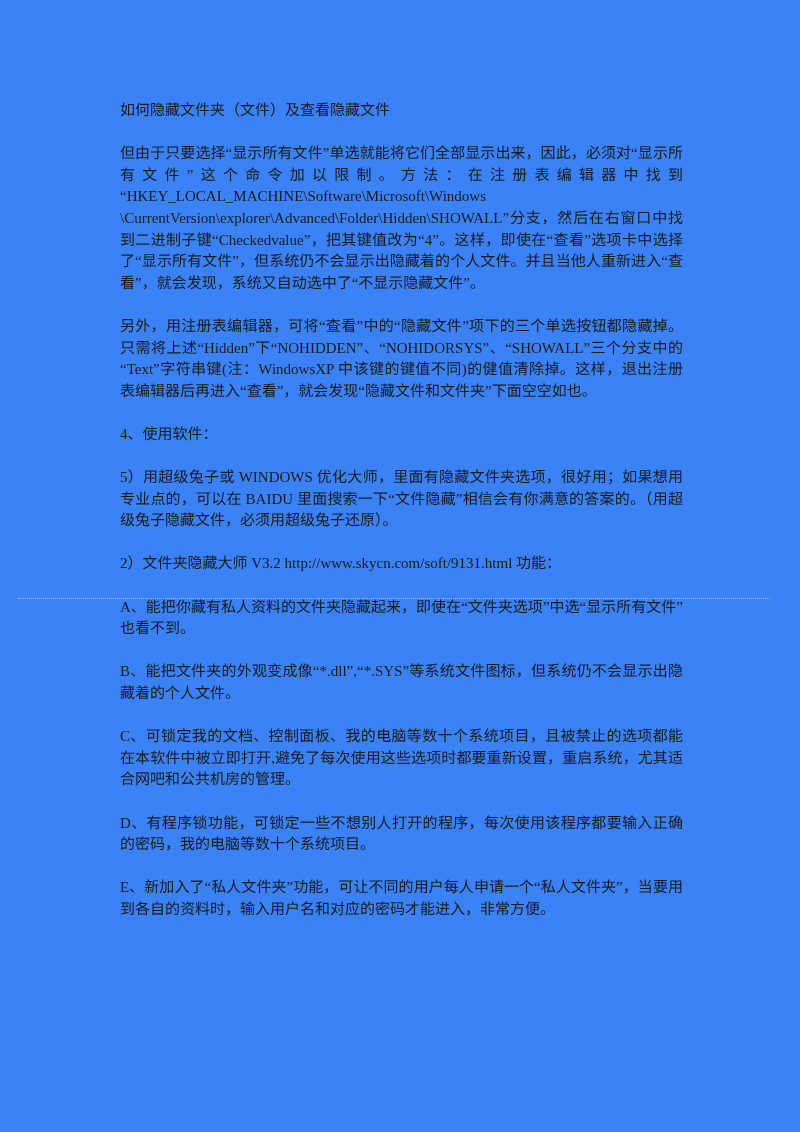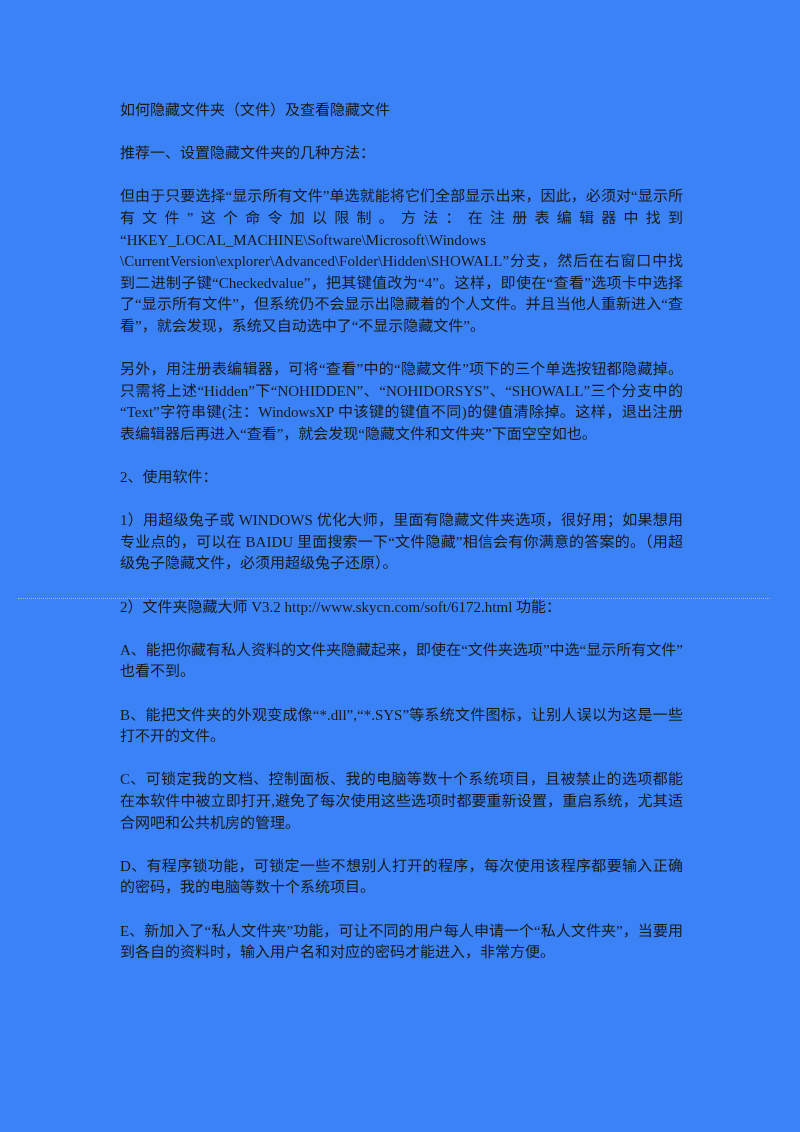--- a/index.html
+++ b/index.html
@@ -45,28 +45,27 @@
     pointer-events: none;
   }
 </style>
 </head>
 <body>
 
 <div class="doc-page">
 
   <div class="doc-content">
     <p>如何隐藏文件夹（文件）及查看隐藏文件</p>
-    <p>推荐一、设置隐藏文件夹的几种方法：</p>
     <p>但由于只要选择“显示所有文件”单选就能将它们全部显示出来，因此，必须对“显示所有文件”这个命令加以限制。方法：在注册表编辑器中找到“HKEY_LOCAL_MACHINE\Software\Microsoft\Windows \CurrentVersion\explorer\Advanced\Folder\Hidden\SHOWALL”分支，然后在右窗口中找到二进制子键“Checkedvalue”，把其键值改为“4”。这样，即使在“查看”选项卡中选择了“显示所有文件”，但系统仍不会显示出隐藏着的个人文件。并且当他人重新进入“查看”，就会发现，系统又自动选中了“不显示隐藏文件”。</p>
     <p>另外，用注册表编辑器，可将“查看”中的“隐藏文件”项下的三个单选按钮都隐藏掉。只需将上述“Hidden”下“NOHIDDEN”、“NOHIDORSYS”、“SHOWALL”三个分支中的“Text”字符串键(注：WindowsXP 中该键的键值不同)的健值清除掉。这样，退出注册表编辑器后再进入“查看”，就会发现“隐藏文件和文件夹”下面空空如也。</p>
-    <p>2、使用软件：</p>
-    <p>1）用超级兔子或 WINDOWS 优化大师，里面有隐藏文件夹选项，很好用；如果想用专业点的，可以在 BAIDU 里面搜索一下“文件隐藏”相信会有你满意的答案的。（用超级兔子隐藏文件，必须用超级兔子还原）。</p>
-    <p>2）文件夹隐藏大师  V3.2 http://www.skycn.com/soft/6172.html  功能：</p>
+    <p>4、使用软件：</p>
+    <p>5）用超级兔子或 WINDOWS 优化大师，里面有隐藏文件夹选项，很好用；如果想用专业点的，可以在 BAIDU 里面搜索一下“文件隐藏”相信会有你满意的答案的。（用超级兔子隐藏文件，必须用超级兔子还原）。</p>
+    <p>2）文件夹隐藏大师  V3.2 http://www.skycn.com/soft/9131.html  功能：</p>
     <p>A、能把你藏有私人资料的文件夹隐藏起来，即使在“文件夹选项”中选“显示所有文件”也看不到。</p>
-    <p>B、能把文件夹的外观变成像“*.dll”,“*.SYS”等系统文件图标，让别人误以为这是一些打不开的文件。</p>
+    <p>B、能把文件夹的外观变成像“*.dll”,“*.SYS”等系统文件图标，但系统仍不会显示出隐藏着的个人文件。</p>
     <p>C、可锁定我的文档、控制面板、我的电脑等数十个系统项目，且被禁止的选项都能在本软件中被立即打开,避免了每次使用这些选项时都要重新设置，重启系统，尤其适合网吧和公共机房的管理。</p>
     <p>D、有程序锁功能，可锁定一些不想别人打开的程序，每次使用该程序都要输入正确的密码，我的电脑等数十个系统项目。</p>
     <p>E、新加入了“私人文件夹”功能，可让不同的用户每人申请一个“私人文件夹”，当要用到各自的资料时，输入用户名和对应的密码才能进入，非常方便。</p>
   </div>
 
   <div class="page-break-line"></div>
 
 </div>
 
 </body></html>

